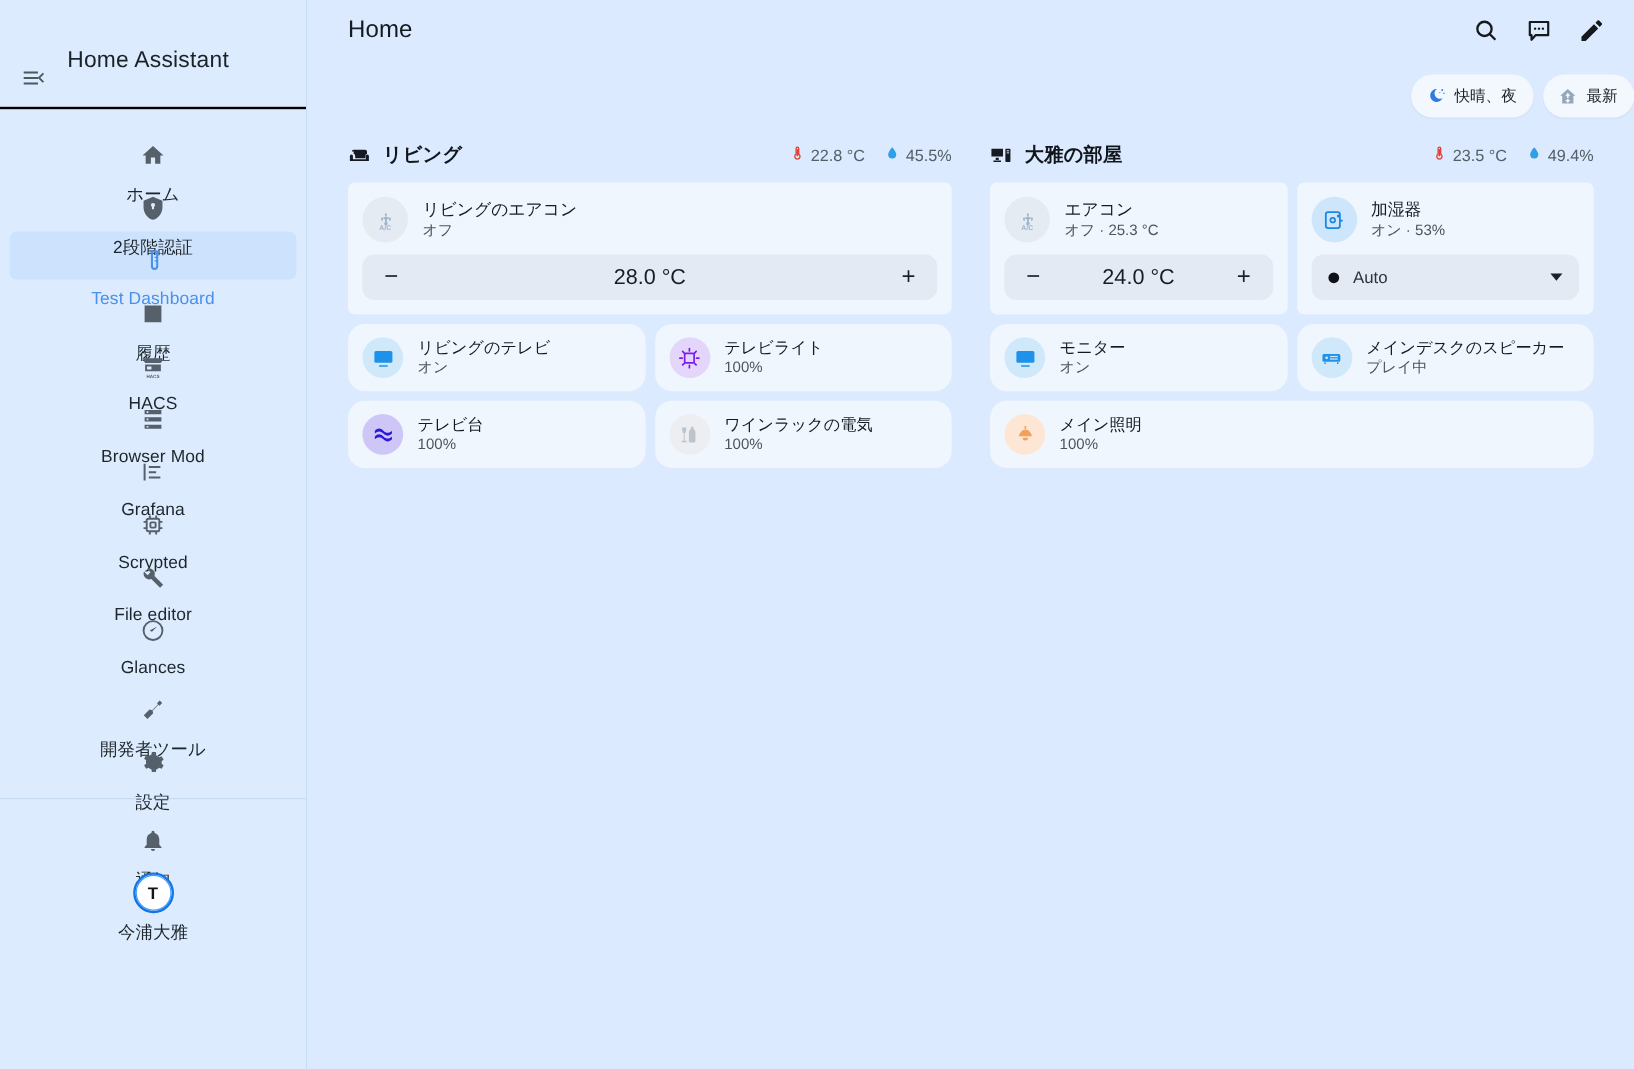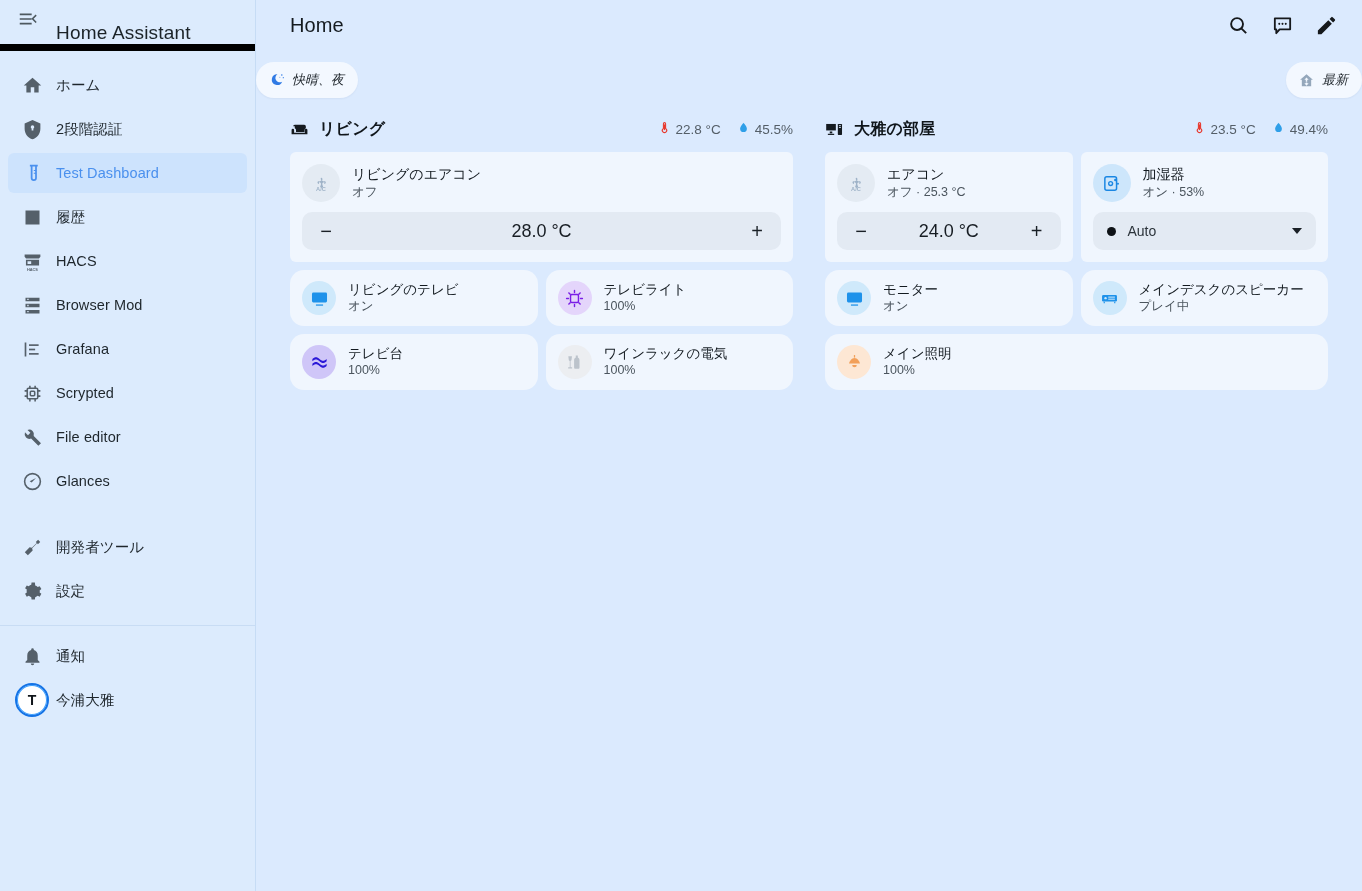--- a/index.html
+++ b/index.html
@@ -14,36 +14,37 @@
   
   .sidebar {
     width: 256px; height: 891px;
     background: #dcebfd;
     border-right: 1px solid #c6dcf5;
     display: flex; flex-direction: column;
     flex: 0 0 256px;
     position: relative;
   }
   .sb-header {
-    height: 51px; display: flex; align-items: flex-end;
-    border-bottom: 7px solid #000000;
+    height: 51px; display: flex; align-items: flex-start;
+    border-bottom: 2px solid #000000;
     flex: 0 0 51px;
+    margin-top: 40px;
   }
   .sb-menu-btn {
     width: 56px; height: 50px; display: flex; align-items: center; justify-content: center;
     cursor: pointer; color: #3d4category;
   }
   .sb-title {
     font-size: 19px; font-weight: 400; color: #1b2328; letter-spacing: .2px;
   }
   .sb-scroll { flex: 1 1 auto; padding-top: 10px; overflow: hidden; }
   .sb-item {
     display: flex; align-items: center; height: 40px;
     margin: 4px 8px; border-radius: 6px;
-    cursor: pointer; color: #21272b;
+    cursor: pointer; color: #21272b; flex-direction: column;
   }
   .sb-item .ic {
     width: 48px; display: flex; align-items: center; justify-content: center;
     color: #55606a; flex: 0 0 48px;
   }
   .sb-item .lb { font-size: 14.5px; color: #1e262c; letter-spacing: .1px; }
   .sb-item.active { background: #cde3fd; }
   .sb-item.active .ic { color: #4a90ee; }
   .sb-item.active .lb { color: #4a90ee; }
   .sb-divider { height: 1px; background: #c8dcf4; margin: 14px 0 10px 0; }
@@ -63,21 +64,21 @@
     padding: 0 14px 0 34px;
   }
   .page-title { font-size: 20px; color: #141a1f; font-weight: 400; letter-spacing: .1px; }
   .topbar-spacer { flex: 1 1 auto; }
   .icon-btn {
     width: 44px; height: 44px; border-radius: 50%;
     display: flex; align-items: center; justify-content: center;
     cursor: pointer; color: #16191c;
   }
 
-  .chips-row { display: flex; justify-content: space-between; gap: 8px; padding: 11px 0 14px 0; font-style: italic; }
+  .chips-row { display: flex; justify-content: flex-end; gap: 8px; padding: 11px 0 14px 0; }
   .chip {
     display: flex; align-items: center; gap: 7px;
     height: 36px; padding: 0 14px 0 11px;
     background: #f3f8ff; border-radius: 18px;
     font-size: 13px; color: #1b2228; cursor: pointer;
     box-shadow: 0 1px 2px rgba(20,40,70,.05);
   }
   .chip .cic { display: flex; align-items: center; justify-content: center; width: 18px; height: 18px; }
 
   .columns {

